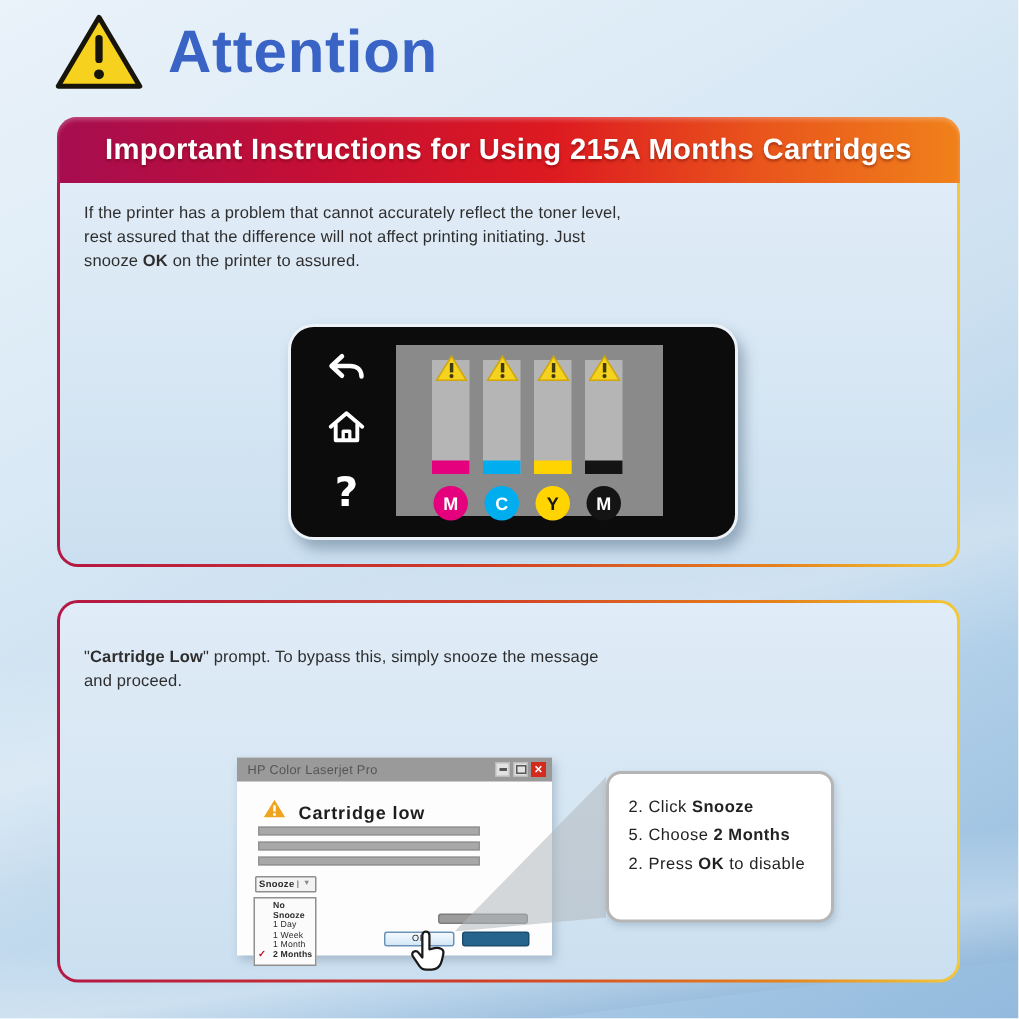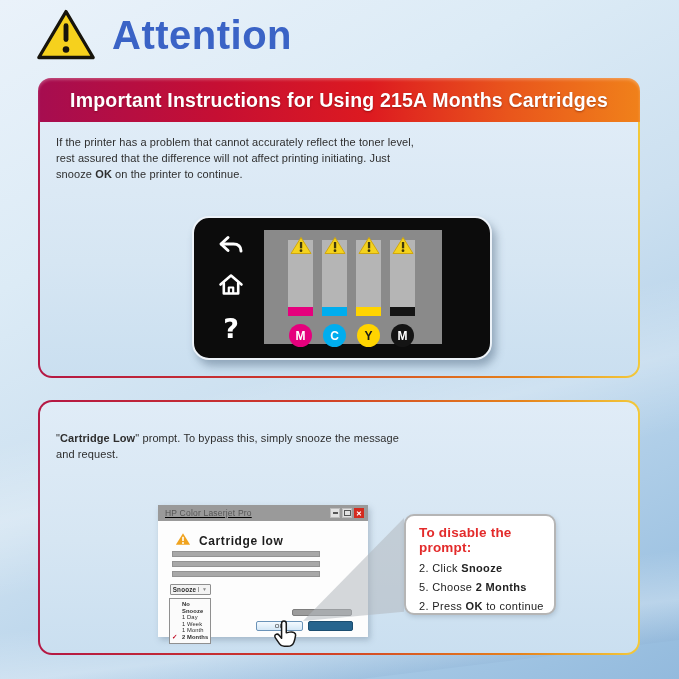--- a/index.html
+++ b/index.html
@@ -70,21 +70,21 @@
   .toner-m .fill,.toner-m .chip{background:#e5007d;} .toner-m .chip{color:#fff;}
   .toner-c .fill,.toner-c .chip{background:#00adee;} .toner-c .chip{color:#fff;}
   .toner-y .fill,.toner-y .chip{background:#ffd400;} .toner-y .chip{color:#171717;}
   .toner-k .fill,.toner-k .chip{background:#141414;} .toner-k .chip{color:#fff;}
 
   
   .dialog{
     position:absolute;left:118px;top:103px;width:210px;height:132px;z-index:2;
     background:#fdfdfd;box-shadow:2px 3px 6px rgba(90,110,130,.35);
   }
-  .titlebar{position:relative;height:16px;background:#9a9a9a;display:flex;align-items:center;text-decoration:underline;}
+  .titlebar{position:relative;height:16px;background:#9a9a9a;display:flex;align-items:center;}
   .titlebar .tb-text{margin-left:7px;font-size:8.5px;color:#555;letter-spacing:.2px;}
   .winbtns{position:absolute;right:4px;top:3px;display:flex;gap:2px;}
   .winbtn{width:10px;height:10px;display:flex;align-items:center;justify-content:center;}
   .winbtn.lite{background:#e2e2e2;border:1px solid #bdbdbd;box-sizing:border-box;}
   .winbtn .dash{width:5px;height:2px;background:#565656;}
   .winbtn .boxg{width:5px;height:4px;border:1px solid #565656;}
   .winbtn.close{background:#d42a1e;color:#fff;font-size:7px;font-weight:bold;line-height:1;}
   .dlg-body{position:relative;height:116px;}
   .dlg-head{position:absolute;left:17px;top:11px;display:flex;align-items:center;gap:8px;}
   .dlg-head .dlg-title{font-size:12px;font-weight:bold;color:#1e1e1e;letter-spacing:.6px;}
@@ -138,21 +138,21 @@
     </span>
     <span class="title">Attention</span>
   </div>
 
   <div class="banner">
     <span class="banner-text">Important Instructions for Using 215A Months Cartridges</span>
   </div>
 
   <div class="gbox gbox-1">
     <div class="inner">
-      <div class="para"><span>If the printer has a problem that cannot accurately reflect the toner level,</span><br><span>rest assured that the difference will not affect printing initiating. Just</span><br><span>snooze </span><span style="font-weight: bold;">OK</span><span> on the printer to continue.</span></div>
+      <div class="para"><span>If the printer has a problem that cannot accurately reflect the toner level,</span><br><span>rest assured that the difference will not affect printing initiating. Just</span><br><span>snooze </span><span style="font-weight: bold;">OK</span><span> on the printer to assured.</span></div>
 
       <div class="printer">
         <div class="nav">
           <span>
             <svg width="26" height="20" viewBox="0 0 26 20">
               <path d="M10 16.5 L3 10 L10 3.5" fill="none" stroke="#fff" stroke-width="3" stroke-linecap="round" stroke-linejoin="round"></path>
               <path d="M3.5 10 H15.5 c4.8 0 7.5 2.8 7.5 7" fill="none" stroke="#fff" stroke-width="3" stroke-linecap="round"></path>
             </svg>
           </span>
           <span>
@@ -219,21 +219,21 @@
               <div class="chip">M</div>
             </div>
           </div>
         </div>
       </div>
     </div>
   </div>
 
   <div class="gbox gbox-2">
     <div class="inner">
-      <div class="para"><br><span>"</span><span style="font-weight: bold;">Cartridge Low</span><span>" prompt. To bypass this, simply snooze the message</span><br><span>and request.</span></div>
+      <div class="para"><br><span>"</span><span style="font-weight: bold;">Cartridge Low</span><span>" prompt. To bypass this, simply snooze the message</span><br><span>and proceed.</span></div>
 
       <div class="beam"></div>
 
       <div class="dialog">
         <div class="titlebar">
           <span class="tb-text">HP Color Laserjet Pro</span>
           <div class="winbtns">
             <div class="winbtn lite">
                 <div class="dash"></div>
               </div>
@@ -294,20 +294,19 @@
         </div>
       </div>
 
       <div class="hand">
         <svg width="26" height="30" viewBox="0 0 24 28">
           <path d="M8.8 3.2 c0-1.2 1-2.2 2.2-2.2 s2.2 1 2.2 2.2 V12 l3.1-.7 c3.4-.8 6 1 5.6 3.1 c-.3 1.8-.8 4.6-1.7 6.6 c-.9 2.1-2.4 3.6-5.6 3.6 h-3.4 c-1.9 0-3.3-.8-4.3-2.3 l-4-5.9 c-.8-1.2-.4-2.7 1-3.1 c1-.3 1.9 0 2.6 .9 l2.3 2.9 Z" fill="#fff" stroke="#1a1a1a" stroke-width="1.4" stroke-linejoin="round"></path>
         </svg>
       </div>
 
       <div class="callout">
-        <div class="co-title">To disable the prompt:</div>
         <div class="co-step"><span>2. Click </span><span style="font-weight: bold;">Snooze</span></div>
         <div class="co-step"><span>5. Choose </span><span style="font-weight: bold;">2 Months</span></div>
-        <div class="co-step"><span>2. Press </span><span style="font-weight: bold;">OK</span><span> to continue</span></div>
+        <div class="co-step"><span>2. Press </span><span style="font-weight: bold;">OK</span><span> to disable</span></div>
       </div>
     </div>
   </div>
 </div>
 
 </body></html>

